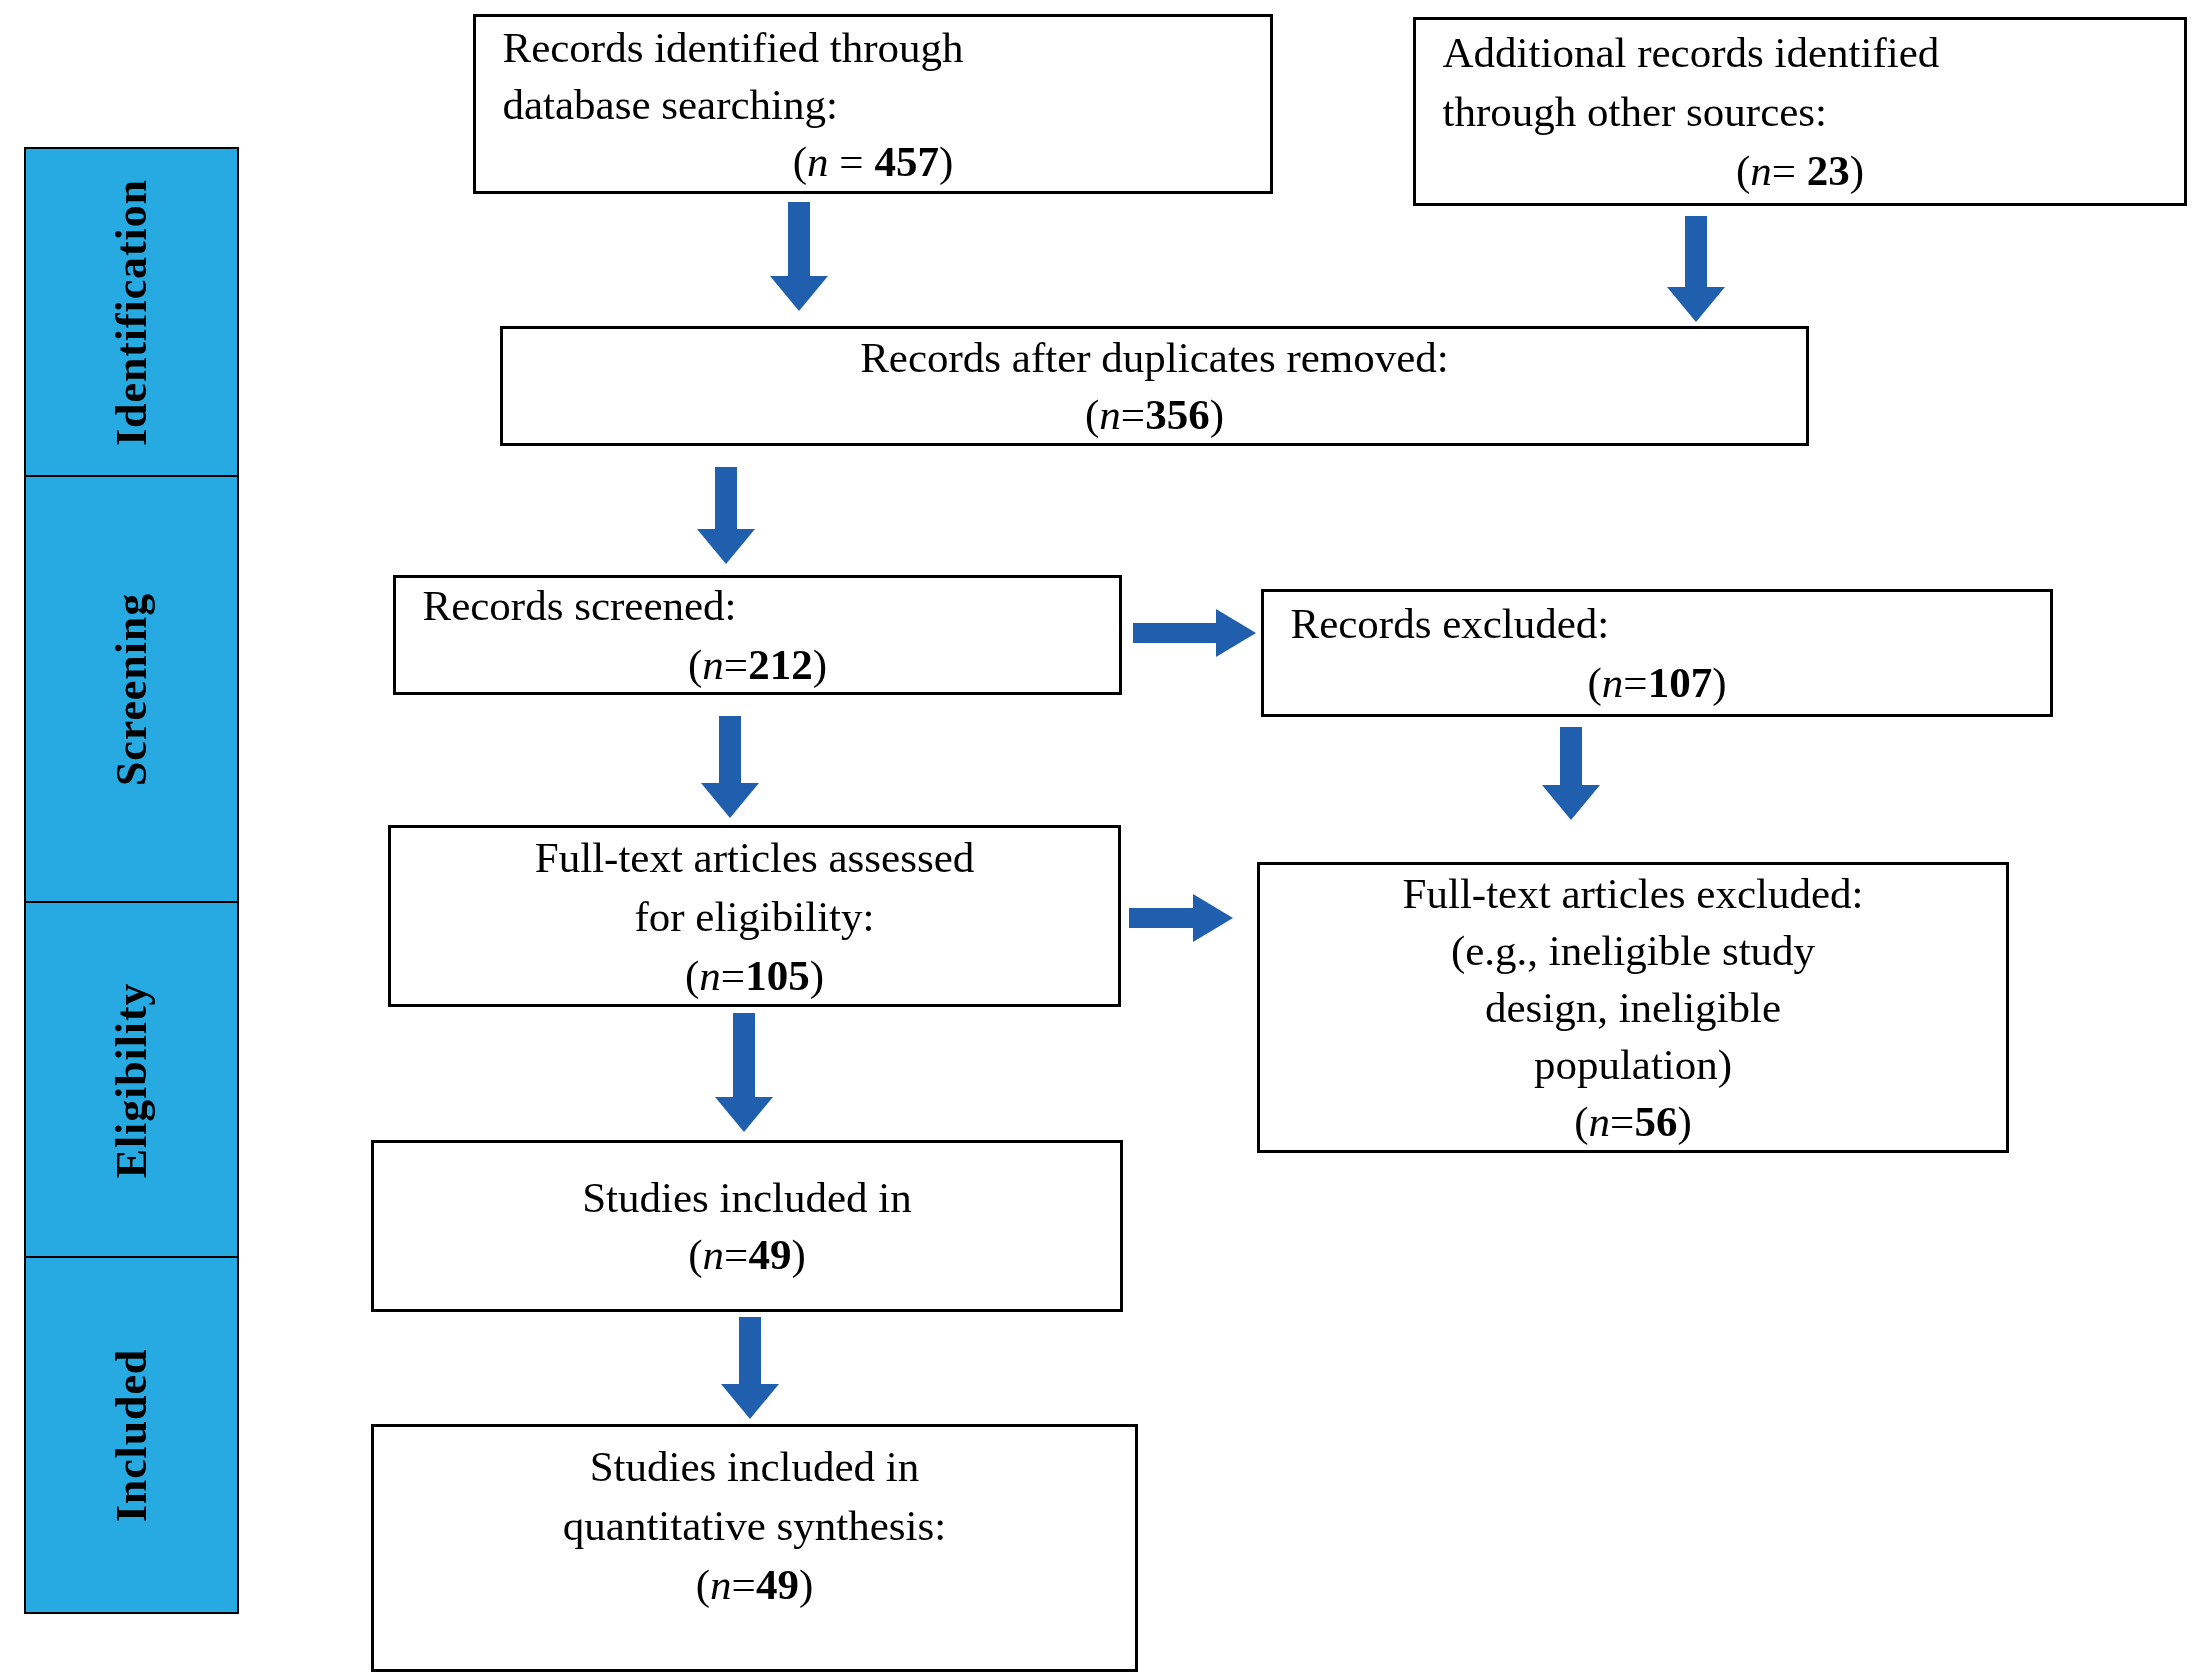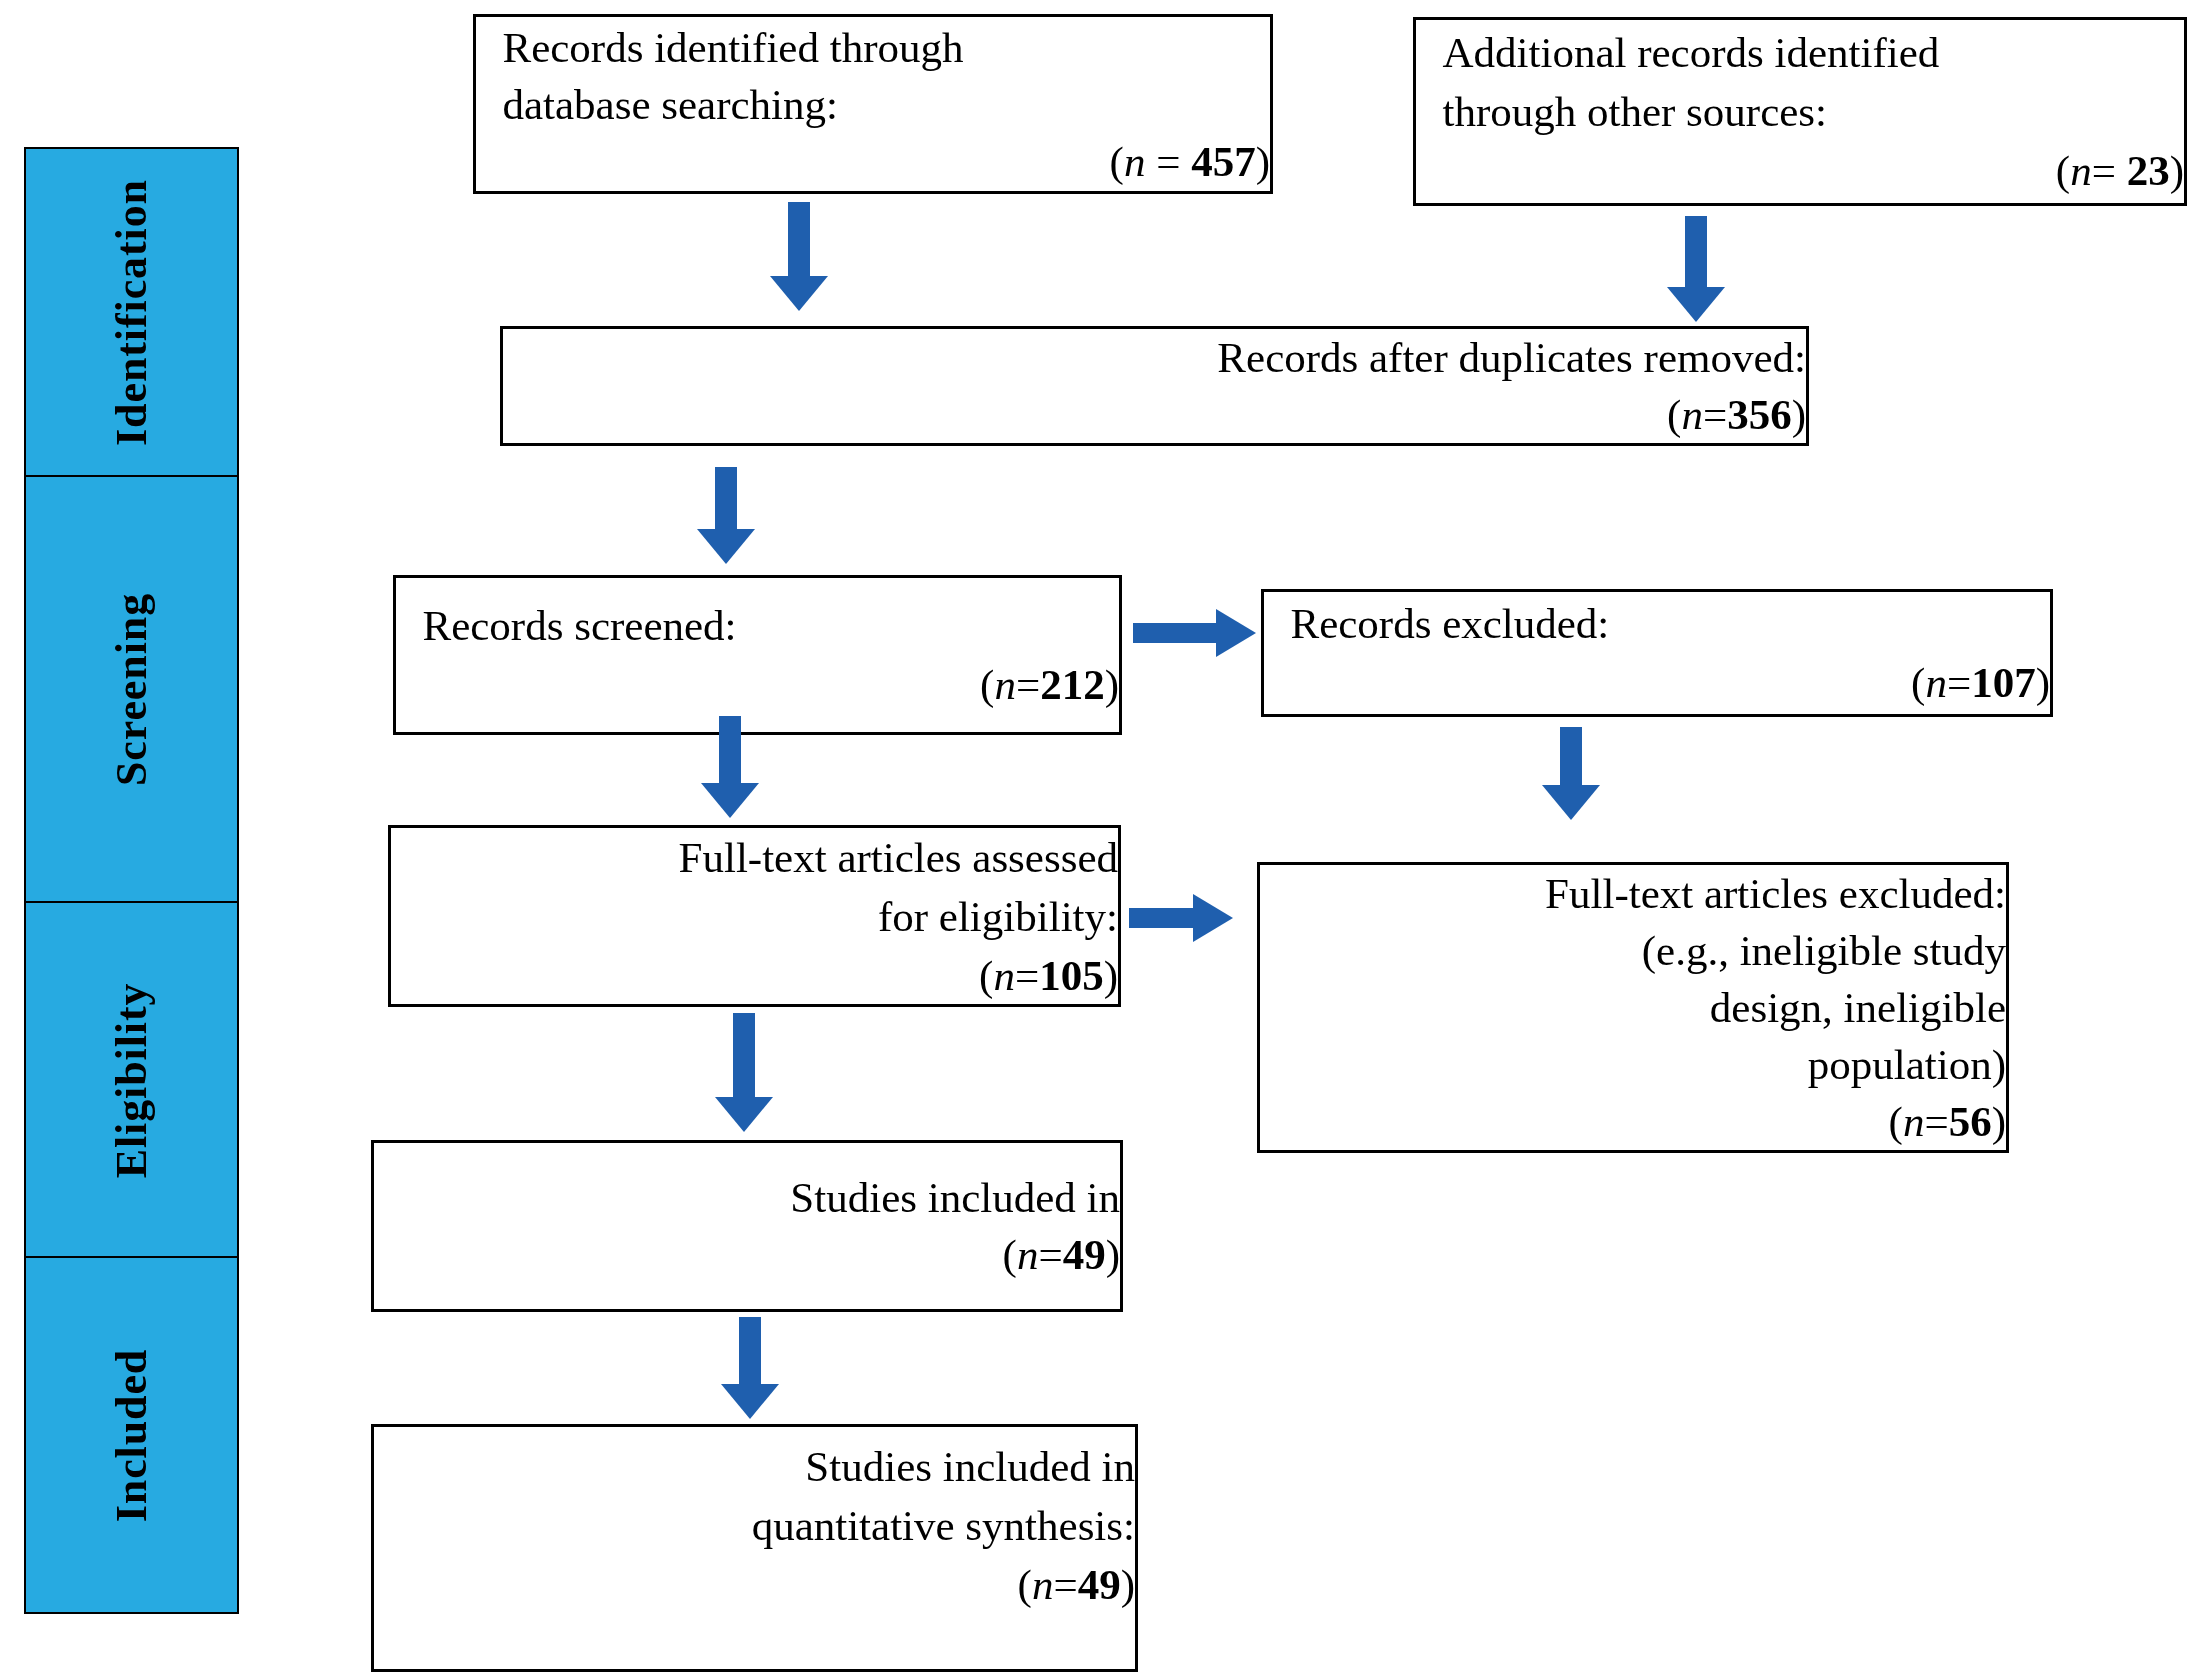--- a/index.html
+++ b/index.html
@@ -38,21 +38,21 @@
   
   .box{
     position:absolute;
     background:var(--box-fill);
     border:3.8px solid var(--box-border);
     box-sizing:border-box;
     display:flex;flex-direction:column;justify-content:center;
     font-size:43px;
     line-height:57px;
   }
-  .box .bline{text-align:right;}
+  .box .bline{text-align:center;}
   .box .bline.left{text-align:left;padding-left:26.5px;padding-right:1px;}
   .box.toppad{justify-content:flex-start;padding-top:9.5px;}
   .bline i{font-style:italic;}
   .bline b{font-weight:bold;}
   
   .arrow-down{
     position:absolute;
     display:flex;flex-direction:column;align-items:center;
   }
   .arrow-down .shaft{width:22px;flex:1;background:var(--arrow-color);}
@@ -102,21 +102,21 @@
     <div class="bline left">Additional records identified</div>
     <div class="bline left">through other sources:</div>
     <div class="bline"><span>(</span><i>n</i><span>= </span><b>23</b><span>)</span></div>
   </div>
 
   <div class="box" style="left:500px;top:326px;width:1309px;height:120px;">
     <div class="bline">Records after duplicates removed:</div>
     <div class="bline"><span>(</span><i>n</i><span>=</span><b>356</b><span>)</span></div>
   </div>
 
-  <div class="box" style="left:393px;top:575px;width:729px;height:160px;line-height:59px;">
+  <div class="box" style="left:393px;top:575px;width:729px;height:120px;line-height:59px;">
     <div class="bline left">Records screened:</div>
     <div class="bline"><span>(</span><i>n</i><span>=</span><b>212</b><span>)</span></div>
   </div>
 
   <div class="box" style="left:1261px;top:589px;width:792px;height:128px;line-height:59px;">
     <div class="bline left">Records excluded:</div>
     <div class="bline"><span>(</span><i>n</i><span>=</span><b>107</b><span>)</span></div>
   </div>
 
   <div class="box" style="left:388px;top:825px;width:733px;height:182px;line-height:59px;">

